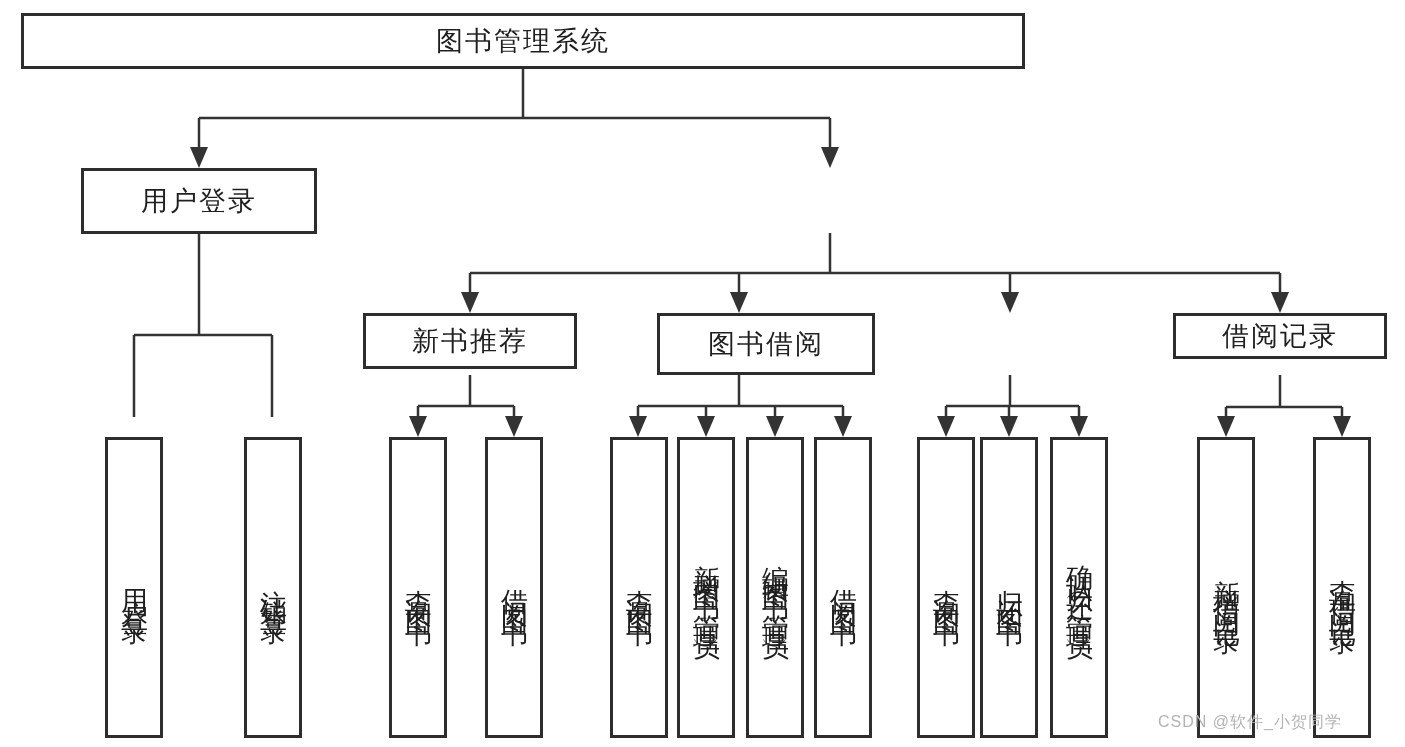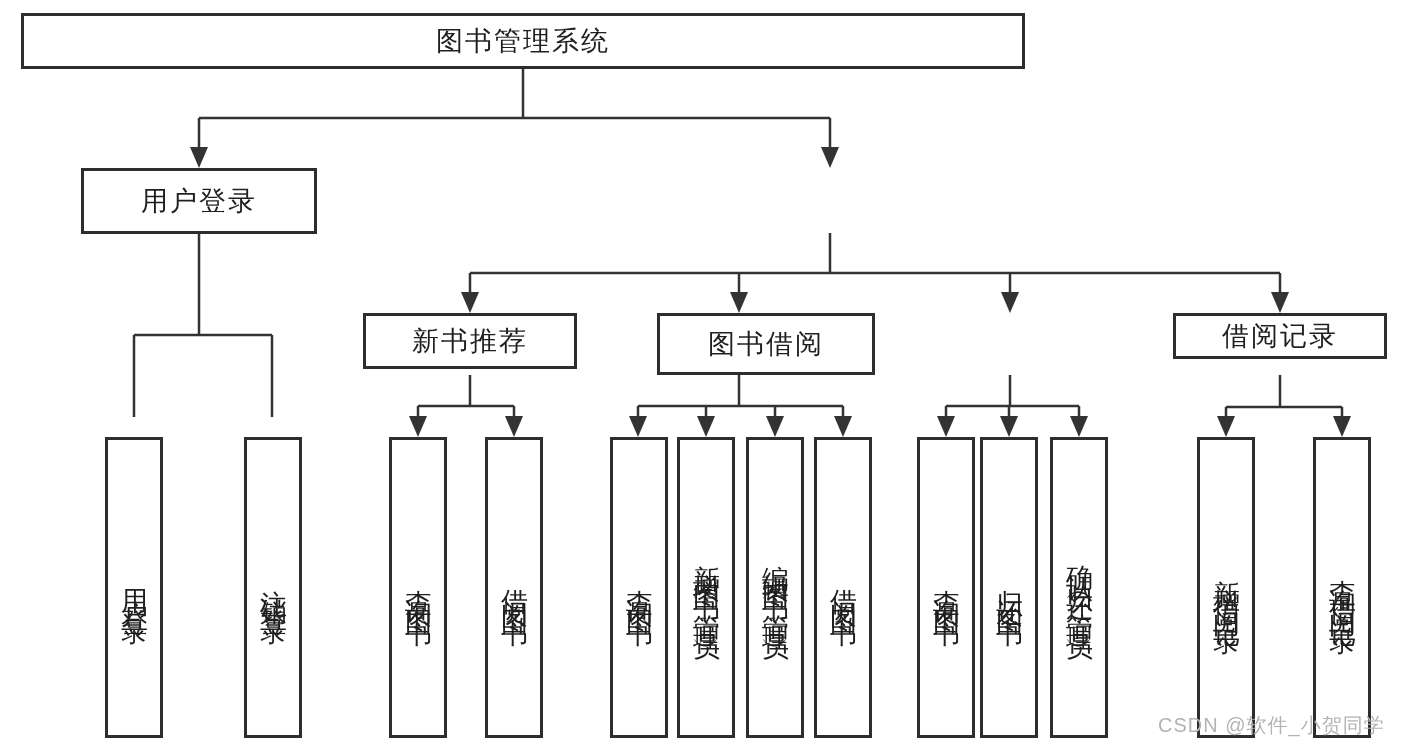--- a/index.html
+++ b/index.html
@@ -51,21 +51,21 @@
     letter-spacing: 10px;
     white-space: normal;
     line-height: 1;
   }
   .watermark {
     position: absolute;
     left: 1158px;
     top: 712px;
     z-index: 5;
     color: #b3b3b3;
-    font-size: 20px;
+    font-size: 16px;
     letter-spacing: 1px;
     white-space: nowrap;
   }
 </style>
 </head>
 <body>
 
 <div class="stage">
 
   <svg class="wires" width="1405" height="747" viewBox="0 0 1405 747">

